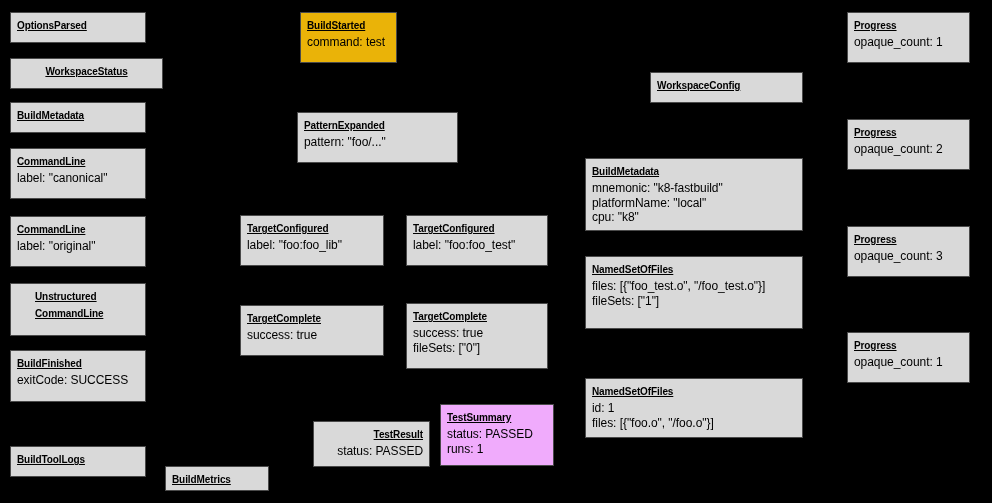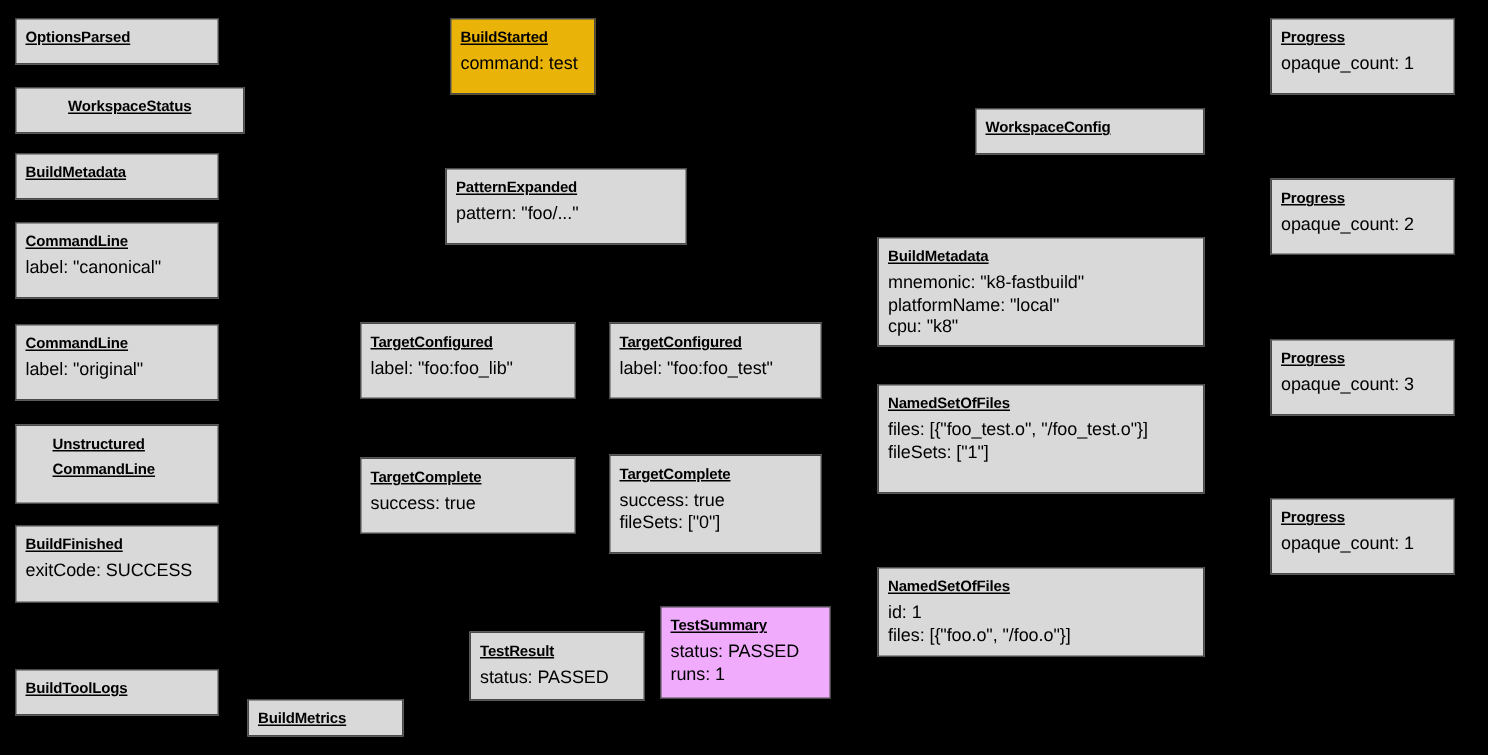--- a/index.html
+++ b/index.html
@@ -118,21 +118,21 @@
         <span class="field">success: true</span>
       </span>
     </div>
     <div class="node" style="left: 406px; top: 303px; width: 142px; height: 66px; background: rgb(217, 217, 217); border-color: rgb(74, 74, 74); color: rgb(0, 0, 0);">
       <span class="node-title">TargetComplete</span>
       <span class="node-fields">
         <span class="field">success: true</span>
         <span class="field">fileSets: ["0"]</span>
       </span>
     </div>
-    <div class="node" style="left: 313px; top: 421px; width: 117px; height: 46px; background: rgb(217, 217, 217); border-color: rgb(74, 74, 74); color: rgb(0, 0, 0);">
+    <div class="node" style="left: 313px; top: 421px; width: 117px; height: 46px; background: rgb(217, 217, 217); border-color: rgb(74, 74, 74); color: rgb(0, 0, 0); text-align: right;">
       <span class="node-title">TestResult</span>
       <span class="node-fields">
         <span class="field">status: PASSED</span>
       </span>
     </div>
     <div class="node" style="left: 440px; top: 404px; width: 114px; height: 62px; background: #f0abfc; border-color: rgb(74, 74, 74); color: rgb(0, 0, 0);">
       <span class="node-title">TestSummary</span>
       <span class="node-fields">
         <span class="field">status: PASSED</span>
         <span class="field">runs: 1</span>

